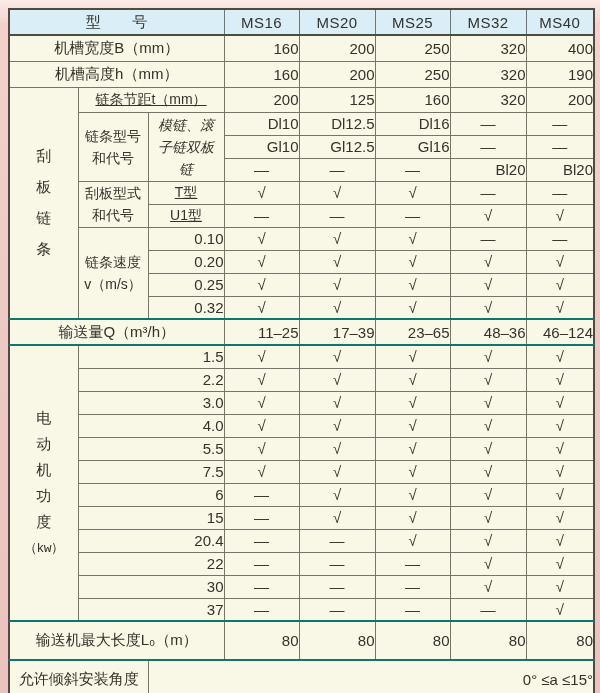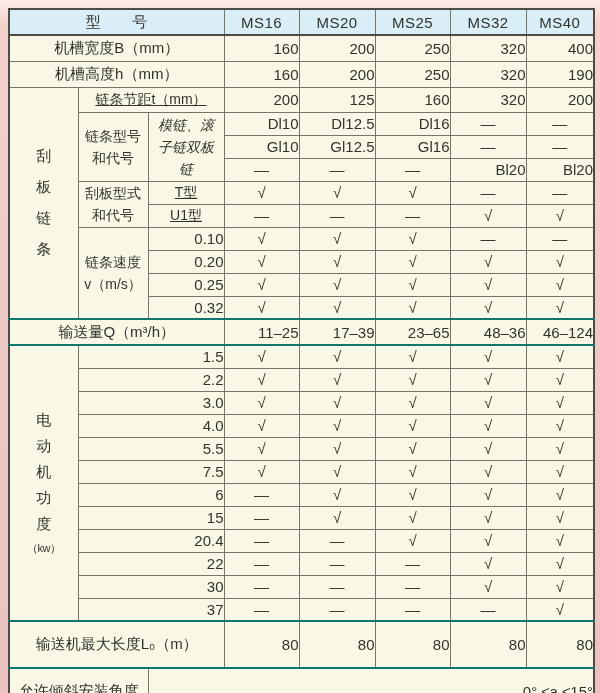--- a/index.html
+++ b/index.html
@@ -28,31 +28,31 @@
   }
   tr.hdr td{
     background:#d9eef6;
     border-bottom:2px solid #4c4c44;
     font-size:15px;
     letter-spacing:.5px;
   }
   tr.h26{height:26px;}
   tr.h25{height:25px;}
   tr.h23{height:23px;}
-  tr.h30{height:47px;}
+  tr.h30{height:39px;}
   td.lbl{font-size:15px;margin-left:25px;}
   td.sub{font-size:14px;line-height:21px;text-decoration:underline;}
   td.num{font-size:15px;text-align:right;}
   td.mark{font-size:15px;color:#3a3a32;}
   td.thick-top{border-top:2px solid #0f766e;}
   .vstack{display:flex;flex-direction:column;align-items:center;justify-content:center;}
   .vstack span{display:block;}
   .gap12 span{margin:6px 0;}
   .gap7 span{margin:3.5px 0;}
-  .kw{font-size:11px;letter-spacing:-.5px;}
+  .kw{font-size:13px;letter-spacing:-.5px;font-family:Liberation Mono, monospace;}
   .twoline span{display:block;line-height:22px;font-size:14px;}
   .threeline span{display:block;line-height:22px;font-size:14px;font-style:italic;}
 </style>
 </head>
 <body>
 
 <table class="spec">
   <colgroup>
     <col style="width:69px">
       <col style="width:70px">

